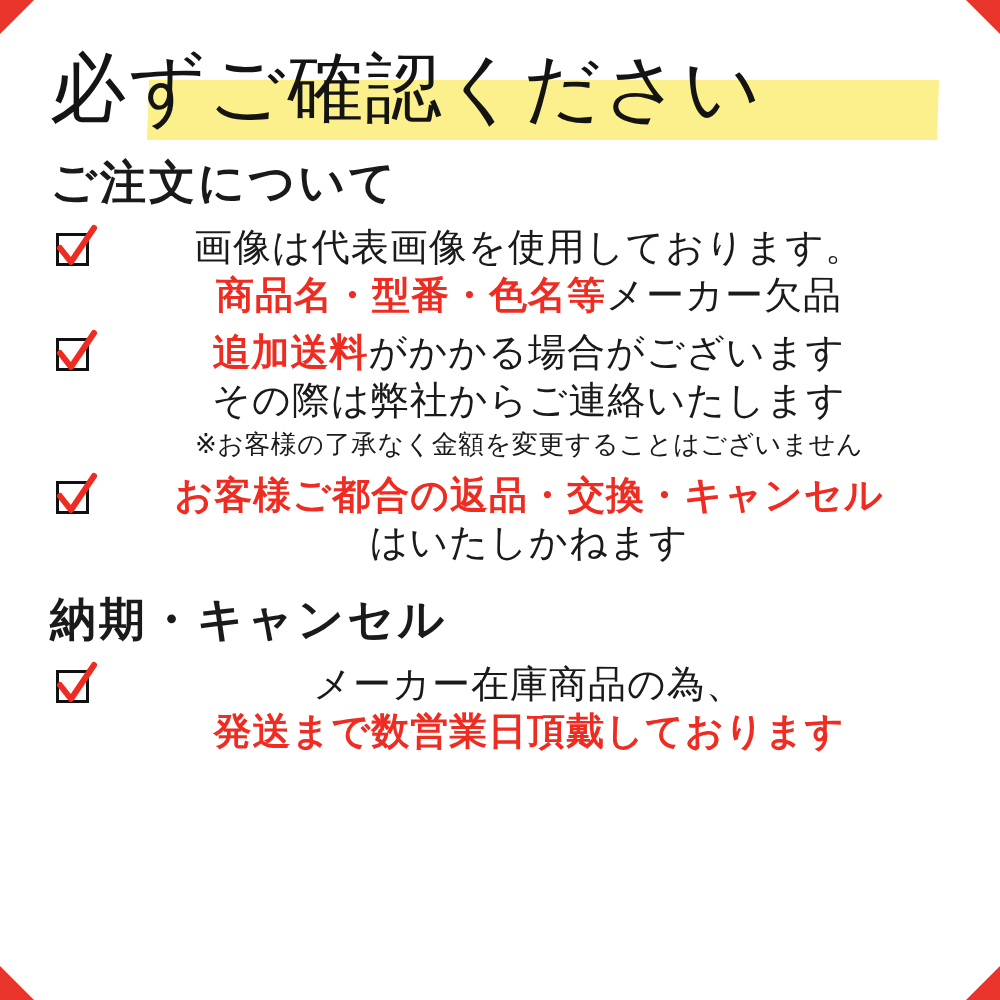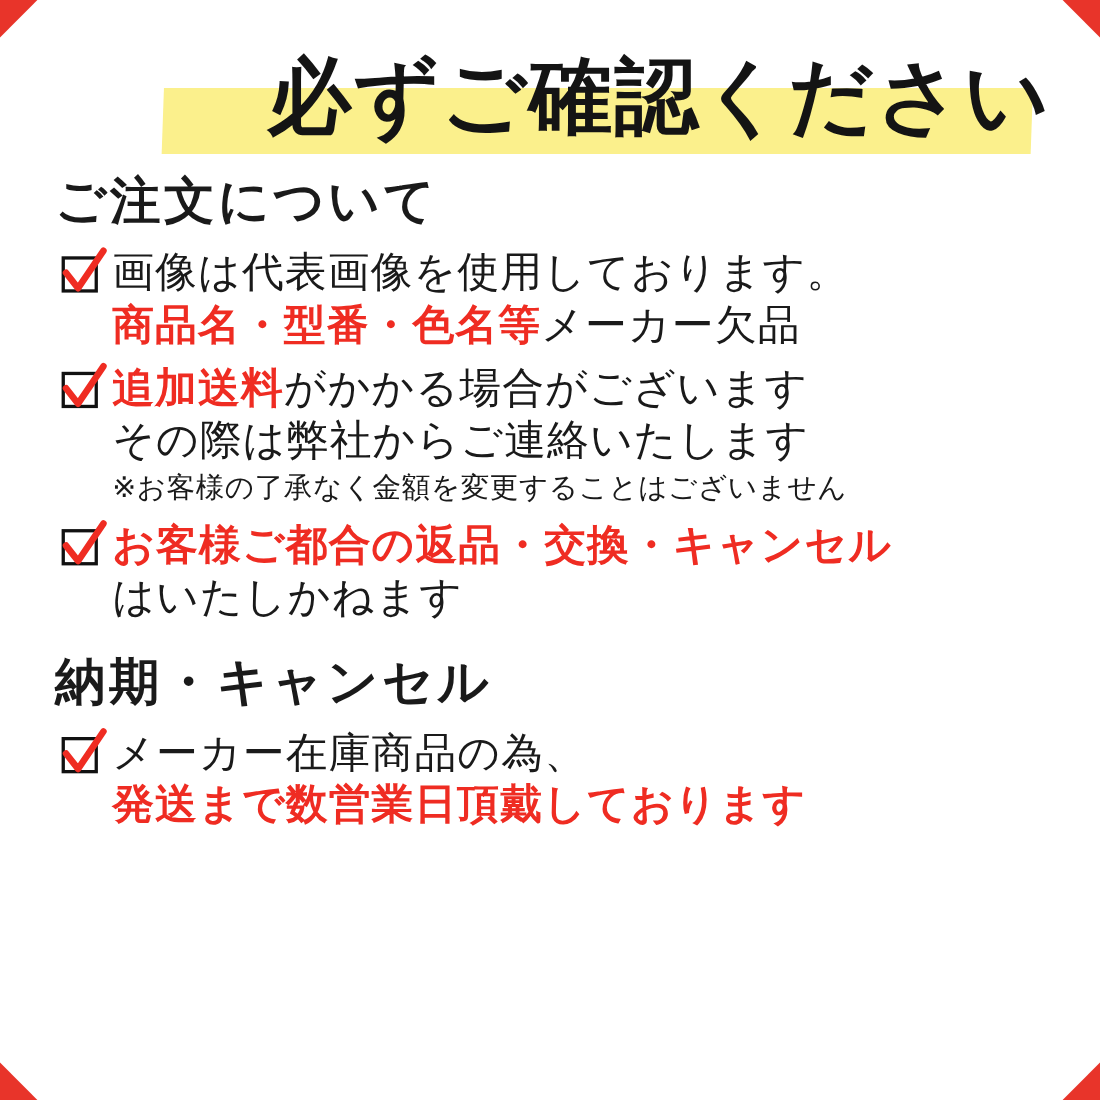--- a/index.html
+++ b/index.html
@@ -61,24 +61,24 @@
     left: 104px;
     top: 42px;
     width: 790px;
     height: 60px;
     background: #fbf08c;
     transform: skewX(-2deg);
   }
   .title-text {
     position: relative;
     font-size: 76px;
-    font-weight: bold;
+    font-weight: normal;
     letter-spacing: 2px;
     color: #141414;
-    text-align: right;
+    text-align: left;
     line-height: 100px;
     padding-left: 6px;
   }
 
   
   .section-heading {
     font-size: 46px;
     font-weight: bold;
     color: #1a1a1a;
     letter-spacing: 3px;
@@ -89,20 +89,21 @@
   .section-heading.second {
     margin-top: 22px;
   }
 
   
   .item {
     display: flex;
     align-items: flex-start;
     margin: 10px 0 6px 0;
     padding-left: 10px;
+    text-align: center;
   }
   .check {
     flex: 0 0 auto;
     width: 40px;
     height: 40px;
     position: relative;
     margin-top: 6px;
     margin-right: 8px;
   }
   .check .box {

